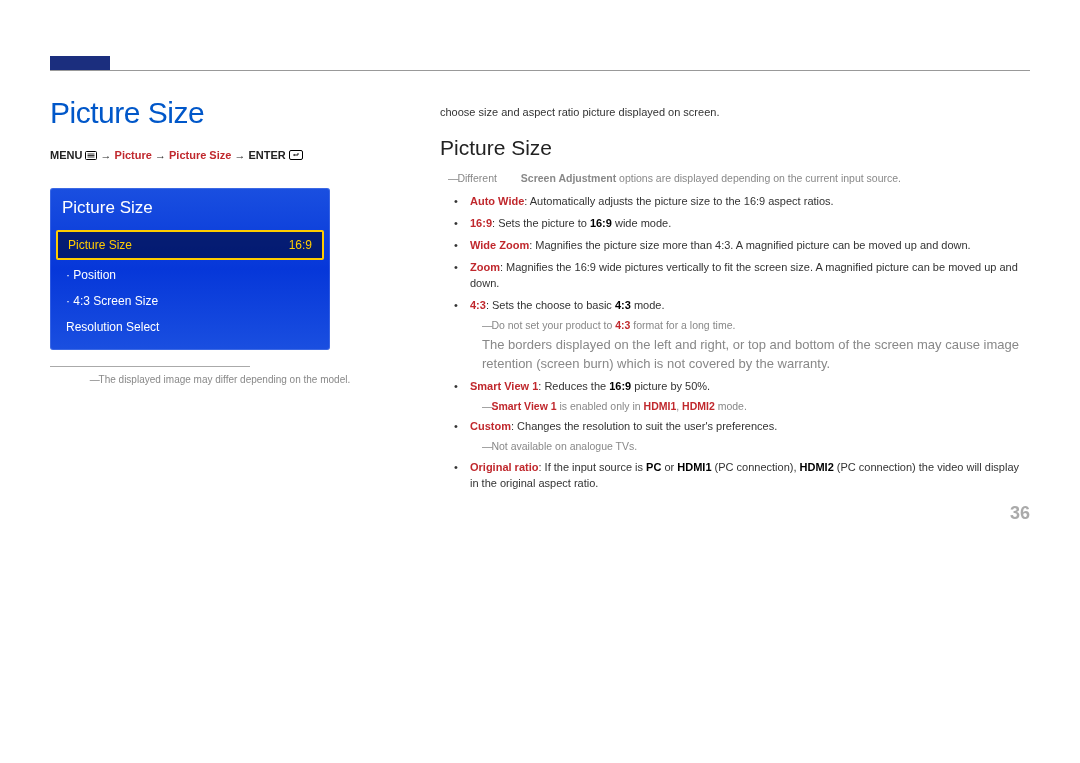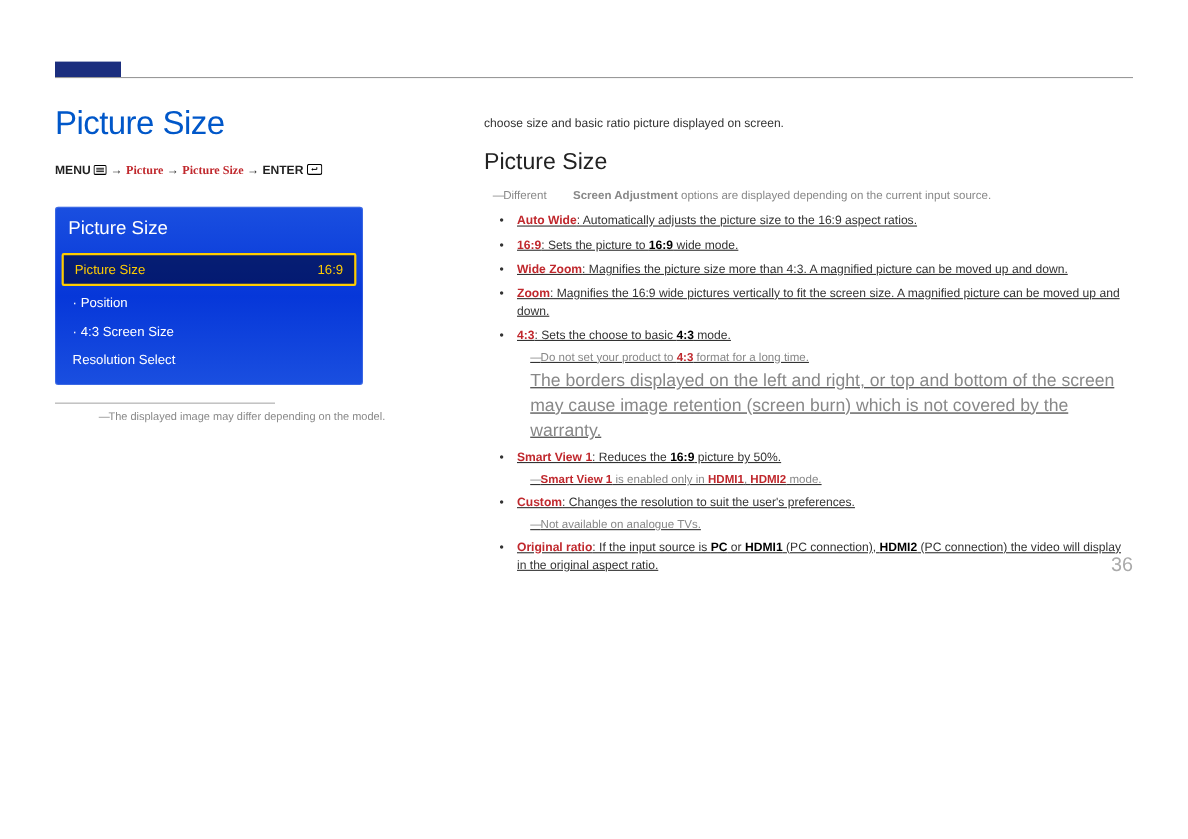--- a/index.html
+++ b/index.html
@@ -5,50 +5,50 @@
   * { box-sizing: border-box; margin: 0; padding: 0; }
   html, body { width: 1080px; height: 763px; background: #fff; font-family: Arial, Helvetica, sans-serif; color: #333; }
   .page { width: 1080px; height: 548px; position: relative; padding: 50px 50px 0 50px; }
   .tab-indicator { position: absolute; top: 56px; left: 50px; width: 60px; height: 14px; background: #1b2e7e; }
   .top-rule { position: absolute; top: 70px; left: 50px; right: 50px; height: 1px; background: #999; }
   .cols { display: flex; gap: 50px; margin-top: 46px; }
   .left { width: 340px; flex: 0 0 340px; }
   .right { flex: 1; min-width: 0; }
   h1.main { font-size: 30px; font-weight: 400; color: #0057c9; letter-spacing: -0.5px; margin-bottom: 18px; }
   .breadcrumb { font-size: 11px; color: #222; margin-bottom: 24px; line-height: 1.4; }
-  .breadcrumb .nav { color: #c0282d; font-weight: bold; font-family: Liberation Serif, serif; }
+  .breadcrumb .nav { color: #c0282d; font-weight: bold; }
   .breadcrumb strong { font-weight: bold; }
   .icon-box { display: inline-block; vertical-align: -1px; }
   .osd { width: 280px; border-radius: 3px; background: linear-gradient(#1a4fe0 0%, #0637d9 50%, #1a4fe0 100%); padding: 0; box-shadow: inset 0 0 0 1px rgba(255,255,255,0.15); }
   .osd-title { color: #fff; font-size: 17px; padding: 10px 12px 8px 12px; font-weight: 400; }
   .osd-body { padding: 4px 6px 10px 6px; }
   .osd-row { display: flex; justify-content: space-between; align-items: center; padding: 6px 10px; color: #fff; font-size: 12px; border-radius: 2px; }
   .osd-row.highlight { border: 2px solid #ffcc00; background: rgba(0,0,30,0.55); margin-bottom: 2px; }
   .osd-row.highlight .label { color: #ffcc00; }
   .osd-row.highlight .value { color: #ffcc00; }
   .osd-row .label { flex: 1; }
   .osd-row.sub .label::before { content: "· "; }
   .hr-short { width: 200px; height: 1px; background: #aaa; margin: 16px 0 6px 0; }
   .footnote { font-size: 10px; color: #888; line-height: 1.3; text-align: center; }
   .footnote::before { content: "― "; letter-spacing: -2px; }
   .intro { font-size: 11px; color: #333; margin-bottom: 18px; margin-top: 10px; }
   h2.section { font-size: 21px; font-weight: 400; color: #222; margin-bottom: 12px; }
   .note-top { font-size: 10.5px; color: #888; margin-bottom: 10px; padding-left: 8px; }
   .note-top::before { content: "― "; letter-spacing: -2px; }
   .note-top strong { color: #888; font-weight: bold; padding-left: 21px; }
-  ul.bullets { list-style: none; padding-left: 30px; font-size: 11px; color: #333; text-decoration: underline; }
+  ul.bullets { list-style: none; padding-left: 30px; font-size: 11px; color: #333; }
   ul.bullets > li { position: relative; padding-left: 0; margin-bottom: 6px; line-height: 1.45; }
   ul.bullets > li::before { content: "•"; position: absolute; left: -16px; top: 0; color: #333; }
   .kw { font-weight: bold; color: #c0282d; }
   .kwblk { font-weight: bold; color: #000; }
   .subnote { font-size: 10.5px; color: #888; margin: 4px 0 4px 12px; line-height: 1.4; }
   .subnote::before { content: "― "; letter-spacing: -2px; }
   .subnote .kw { color: #c0282d; font-weight: bold; }
-  .subnote-plain { font-size: 16px; color: #888; margin: 2px 0 6px 12px; line-height: 1.4; padding-left: 0; }
-  .page-number { position: absolute; bottom: 24px; right: 50px; font-size: 18px; color: #aaa; font-weight: 400; }
+  .subnote-plain { font-size: 13px; color: #888; margin: 2px 0 6px 12px; line-height: 1.4; padding-left: 0; }
+  .page-number { position: absolute; bottom: 24px; right: 50px; font-size: 18px; color: #aaa; font-weight: 700; }
 </style>
 </head>
 <body>
 
 <div class="page">
   <div class="tab-indicator"></div>
   <div class="top-rule"></div>
 
   <div class="cols">
     <div class="left">
@@ -96,21 +96,21 @@
             <span class="label">Resolution Select</span>
           </div>
         </div>
       </div>
 
       <div class="hr-short"></div>
       <div class="footnote">The displayed image may differ depending on the model.</div>
     </div>
 
     <div class="right">
-      <div class="intro">choose size and basic ratio picture displayed on screen.</div>
+      <div class="intro">choose size and aspect ratio picture displayed on screen.</div>
       <h2 class="section">Picture Size</h2>
       <div class="note-top">
         <span>Different </span><strong>Screen Adjustment</strong><span> options are displayed depending on the current input source.</span>
       </div>
 
       <ul class="bullets">
         <li><span class="kw">Auto Wide</span><span>: Automatically adjusts the picture size to the 16:9 aspect ratios.</span></li>
 
         <li><span class="kw">16:9</span><span>: Sets the picture to </span><span class="kwblk">16:9</span><span> wide mode.</span></li>
 

